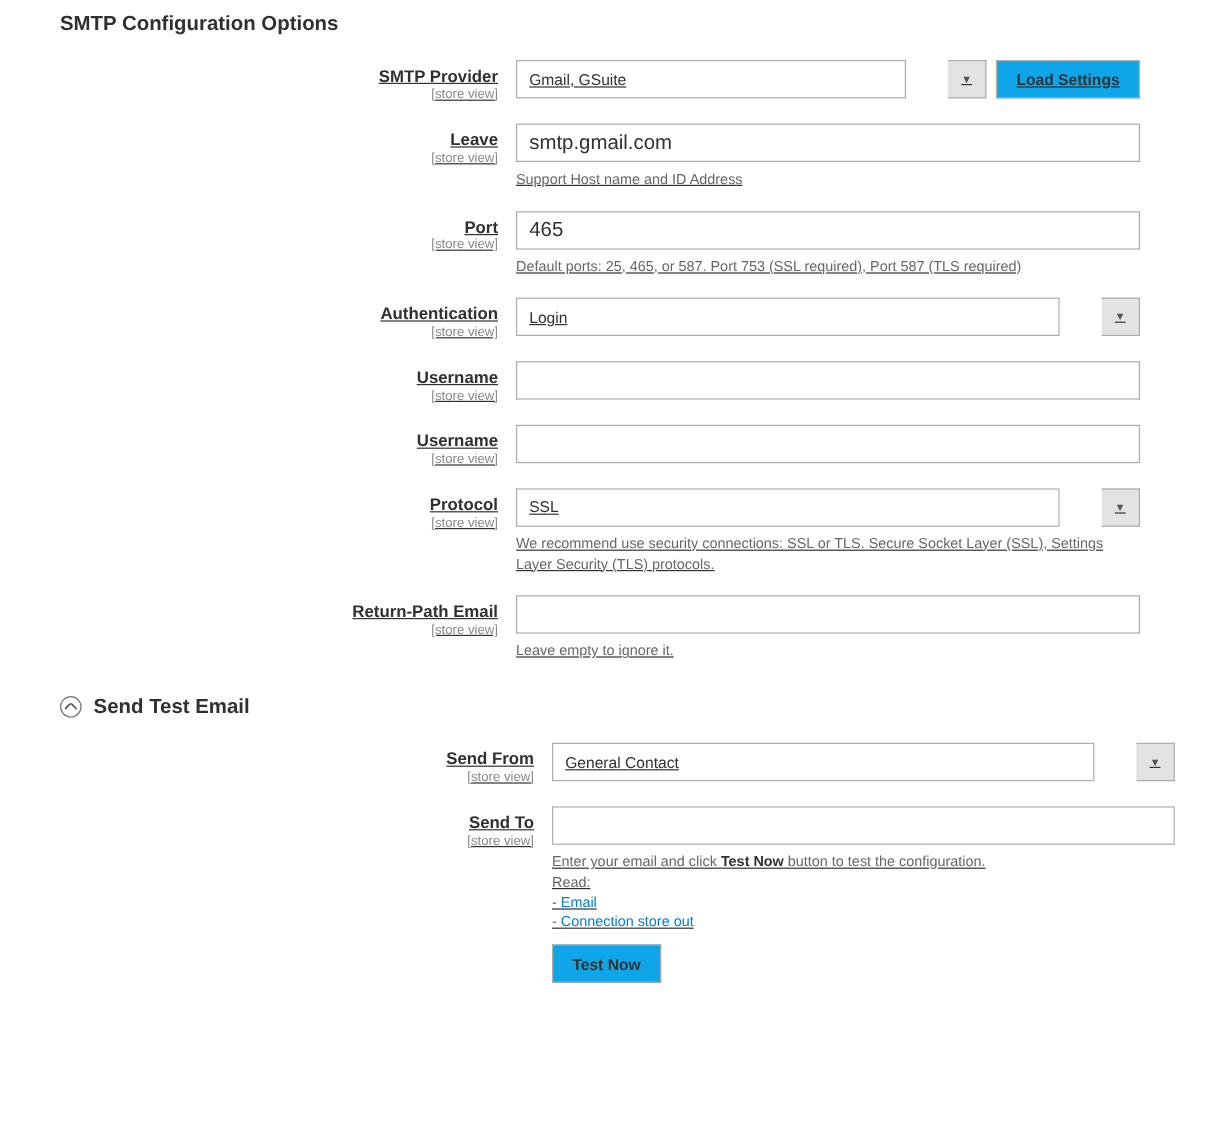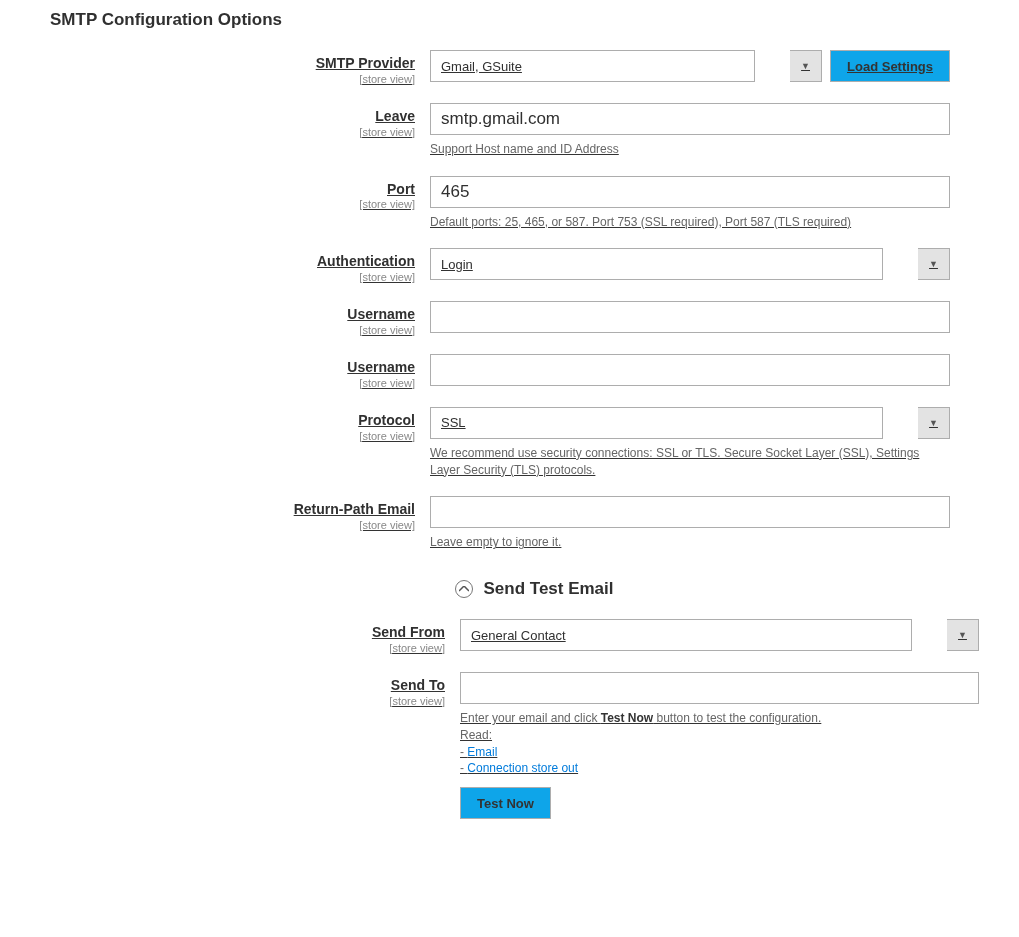--- a/index.html
+++ b/index.html
@@ -17,21 +17,20 @@
       padding: 10px 0 20px 50px;
     }
     .collapsible-title {
       display: flex;
       align-items: center;
       font-size: 17px;
       font-weight: 600;
       color: #303030;
       padding: 10px 0 20px 50px;
       cursor: pointer;
-      justify-content: center;
     }
     .collapse-icon {
       width: 18px;
       height: 18px;
       border: 1px solid #777;
       border-radius: 50%;
       display: inline-flex;
       align-items: center;
       justify-content: center;
       margin-right: 10px;

